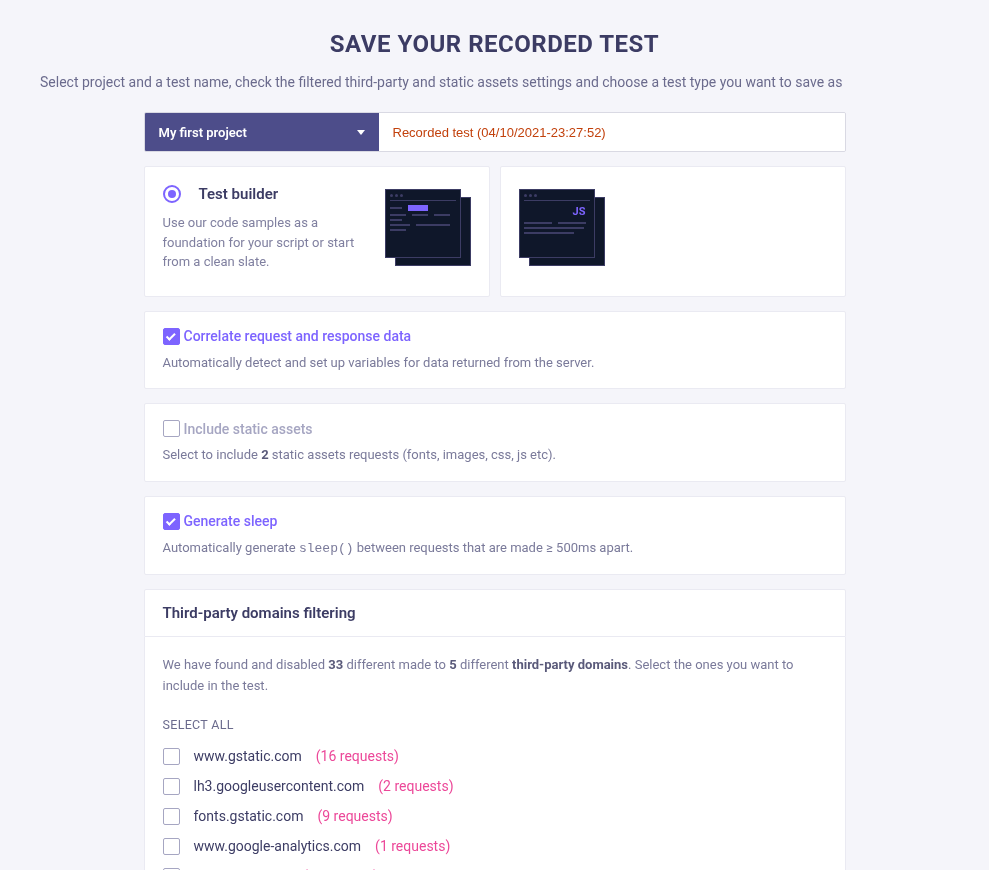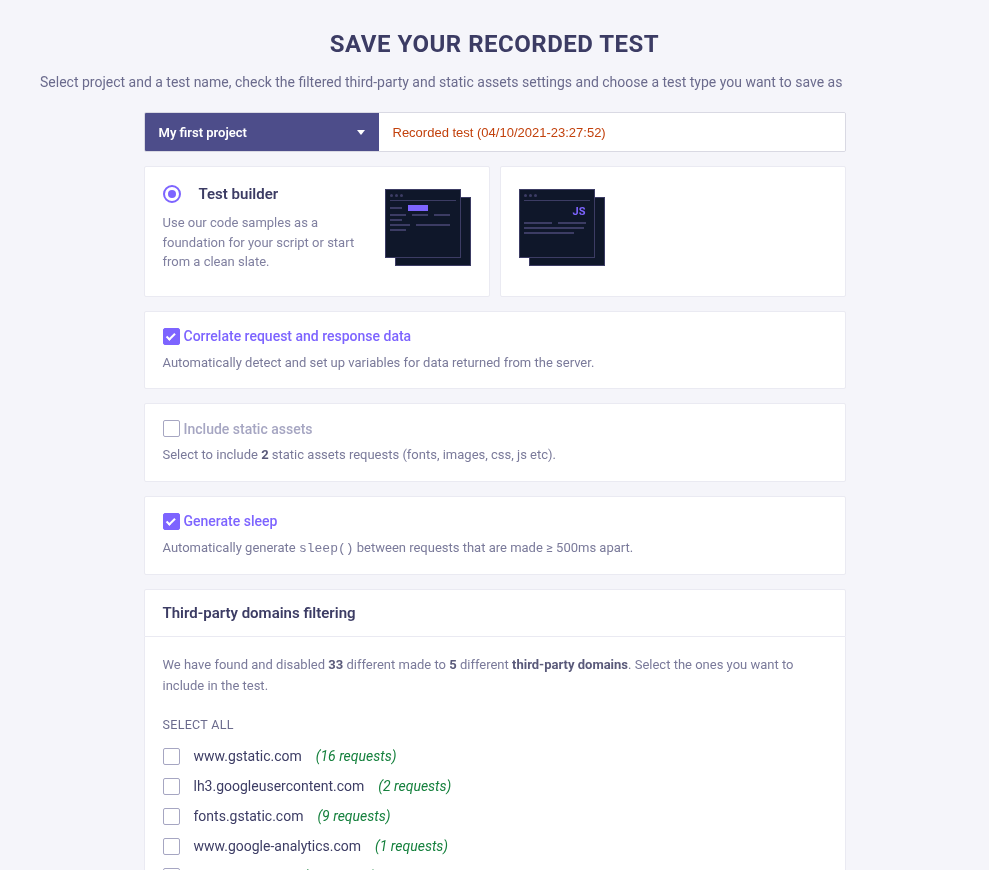--- a/index.html
+++ b/index.html
@@ -189,21 +189,21 @@
     letter-spacing: 0.3px;
     color: #6b6b8d;
     margin-bottom: 16px;
     cursor: pointer;
   }
   .domain-row {
     display:flex; align-items:center; gap:14px; margin-bottom:13px;
     font-size:14px;
   }
   .domain-name { color:#3c3c64; }
-  .domain-count { color:#15803d;font-style:italic; }
+  .domain-count { color:#ec4899; }
 </style>
 </head>
 <body>
 
 <div class="page">
   <h1 class="title">SAVE YOUR RECORDED TEST</h1>
   <p class="subtitle">Select project and a test name, check the filtered third-party and static assets settings and choose a test type you want to save as</p>
 
   <div class="content">
 

